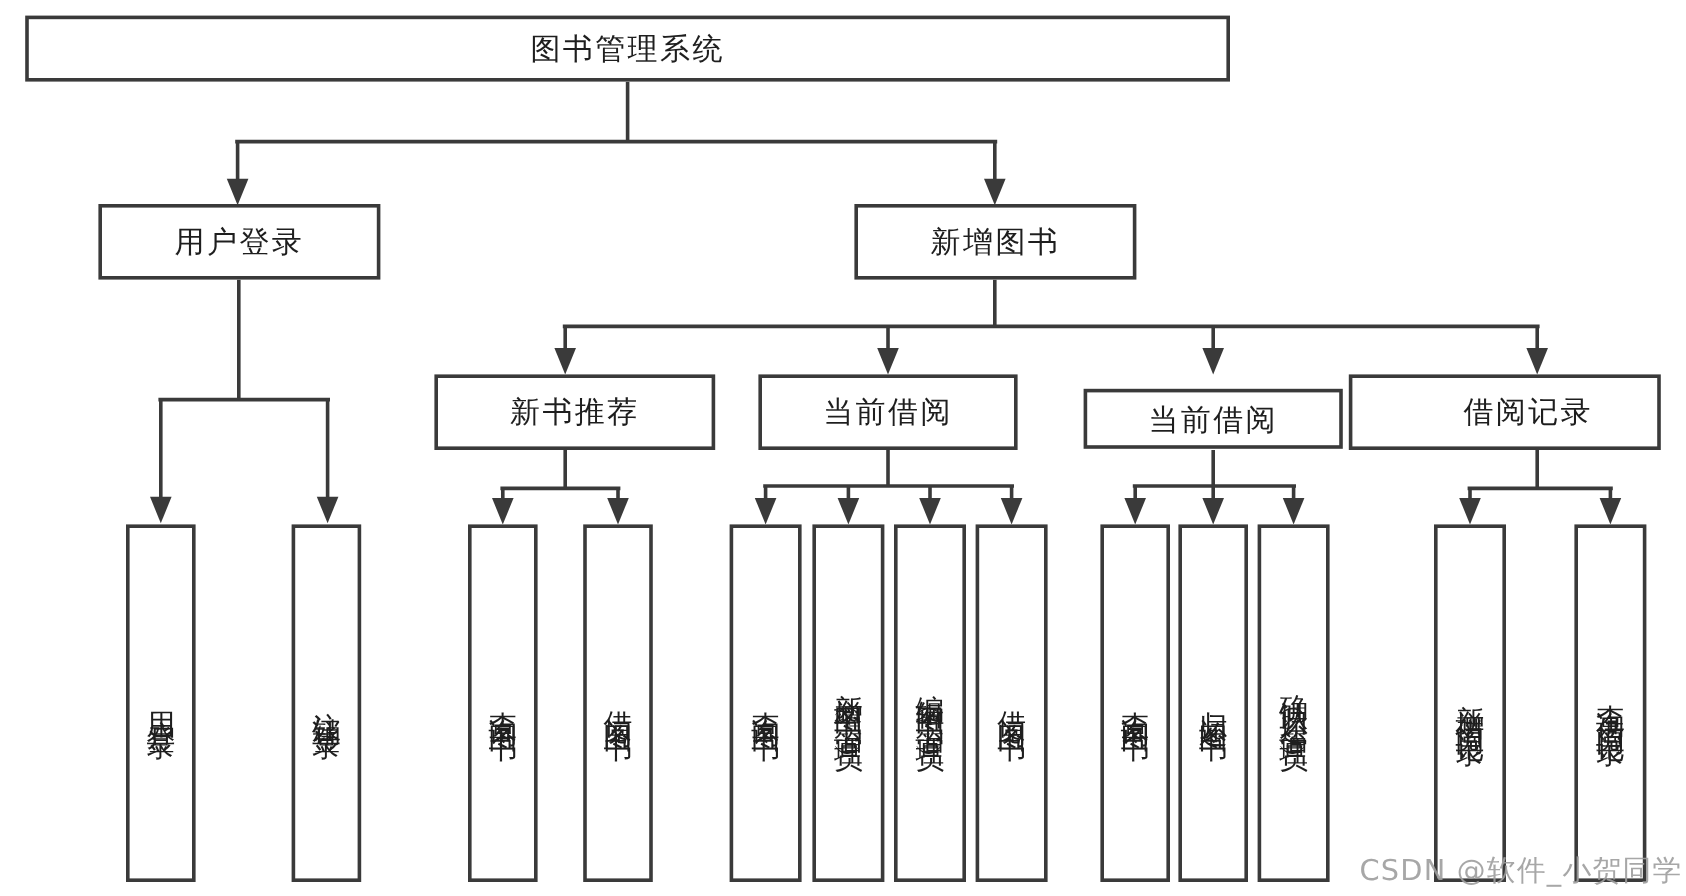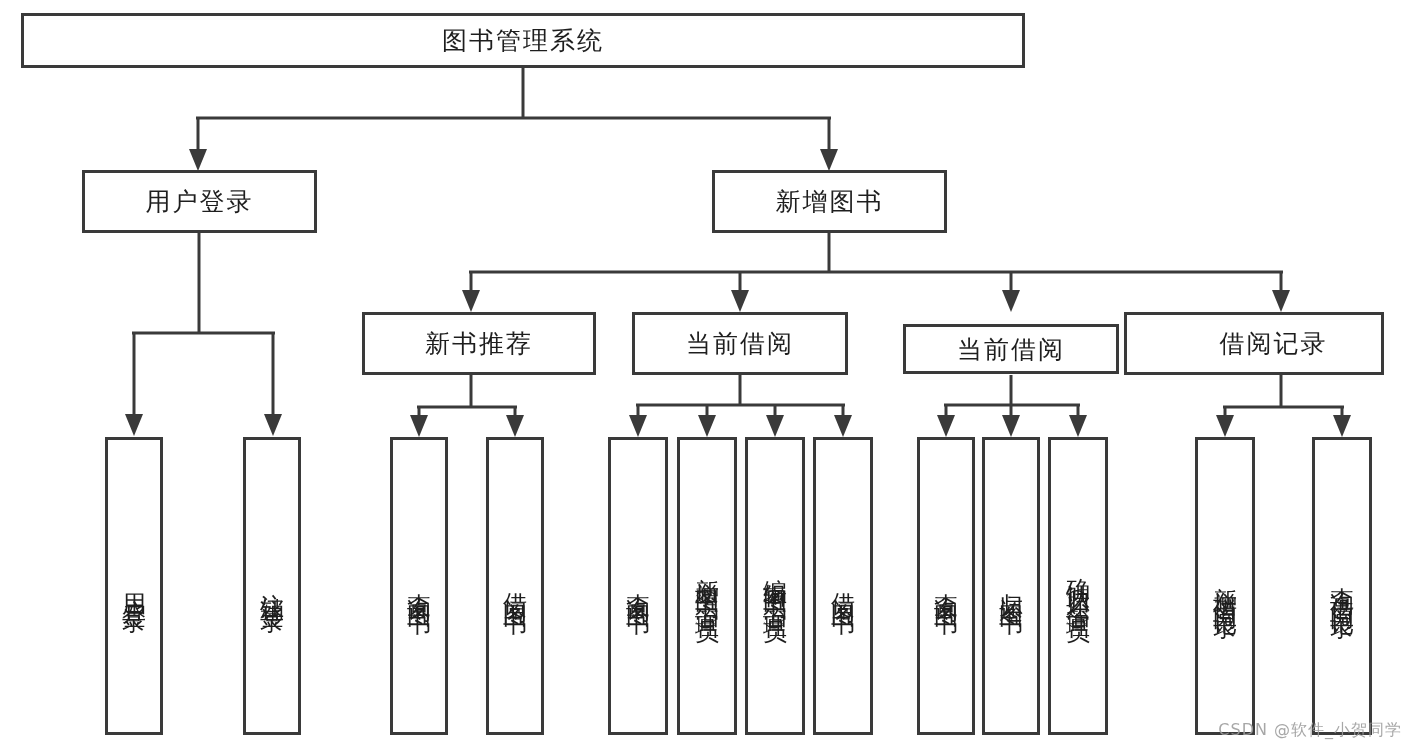--- a/index.html
+++ b/index.html
@@ -45,21 +45,21 @@
   }
   svg.wires{
     position:absolute;left:0;top:0;z-index:1;
   }
   svg.wires line{stroke:var(--line);stroke-width:3;}
   svg.wires polygon{fill:var(--line);stroke:none;}
   .watermark{
     position:absolute;
     right:3px;bottom:6px;
     color:var(--wm);
-    font-size:16px;
+    font-size:24px;
     letter-spacing:1px;
     z-index:10;
     opacity:.9;
     white-space:nowrap;
   }
 </style>
 </head>
 <body>
 
 <div class="stage">

